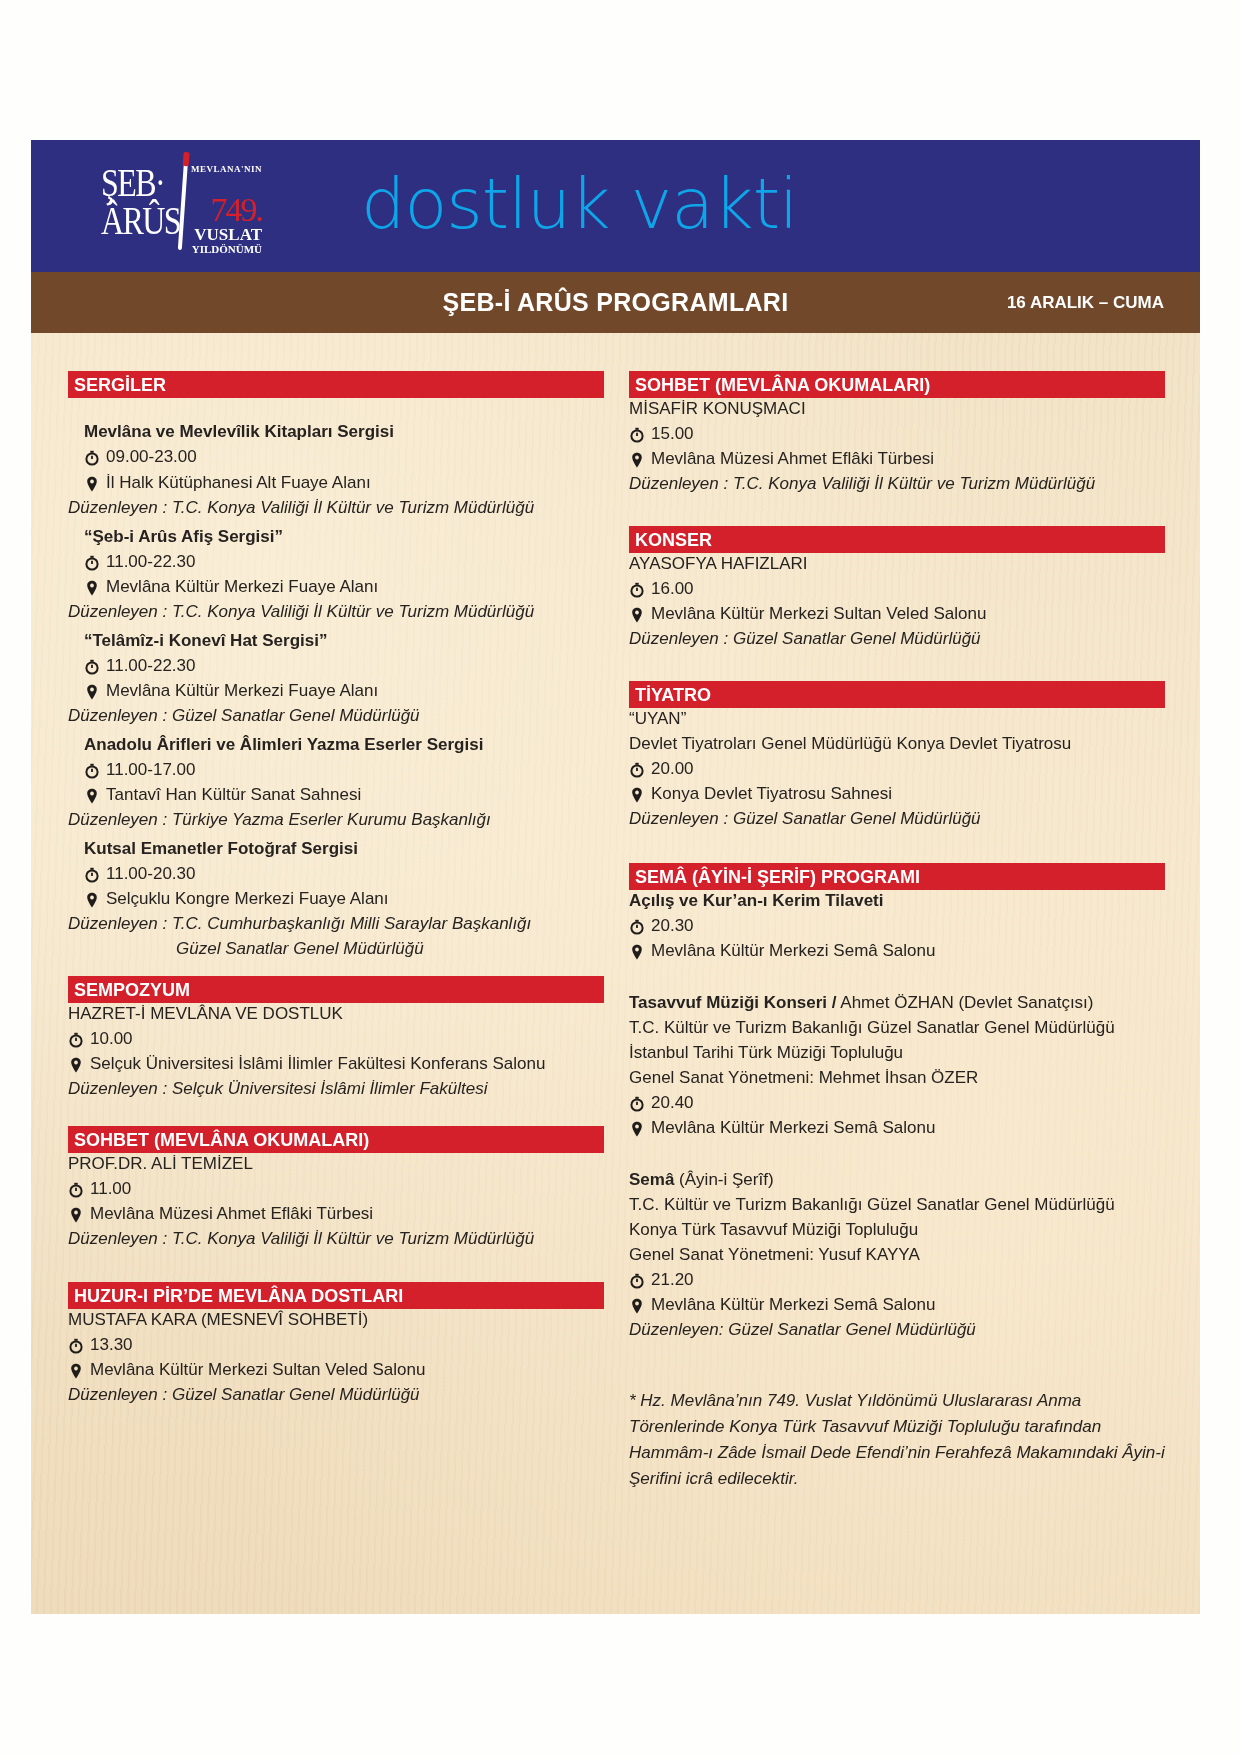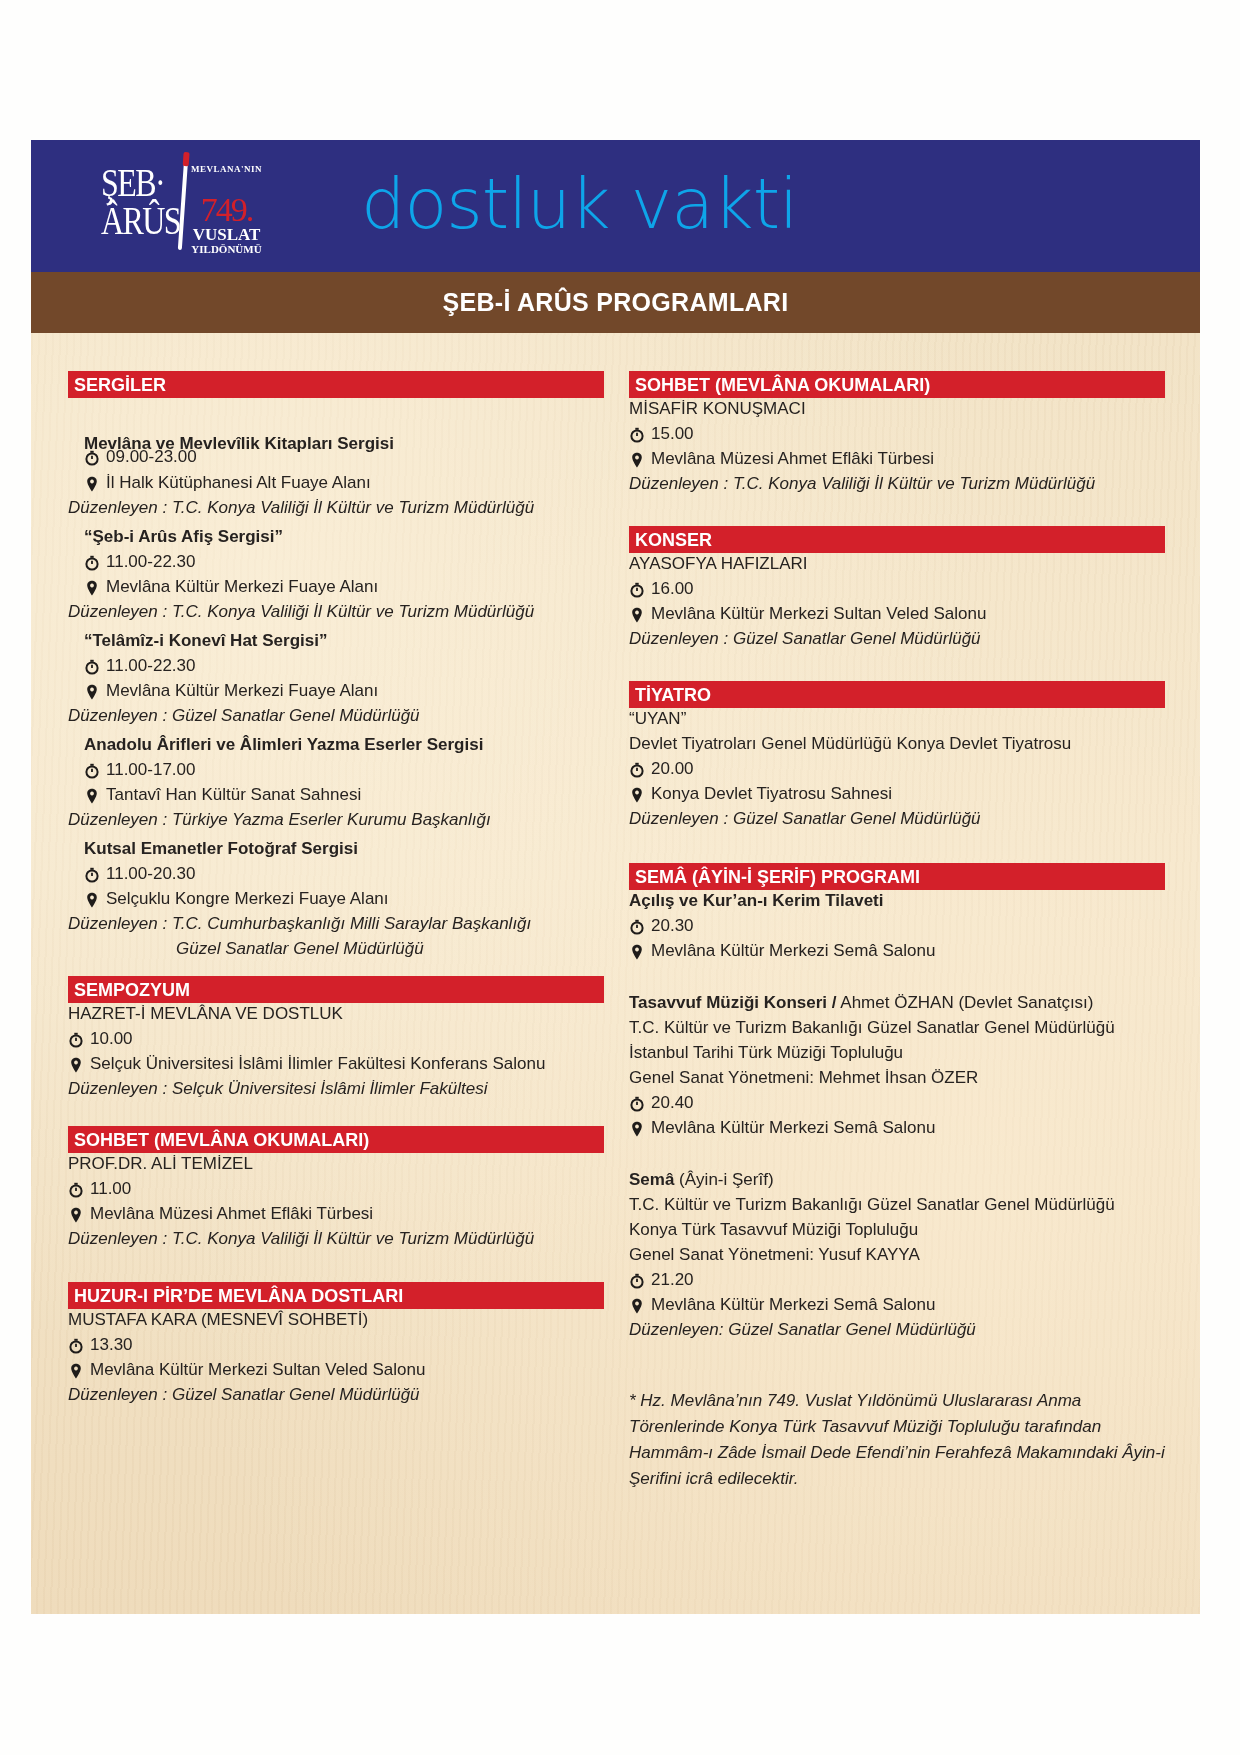--- a/index.html
+++ b/index.html
@@ -28,21 +28,21 @@
   }
   .logo-pen {
     position: absolute; left: 80px; top: 4px; width: 4px; height: 92px;
     background: #fff; border-radius: 2px; transform: rotate(4deg);
   }
   .logo-pen::before {
     content: ""; position: absolute; left: -1px; top: -6px; width: 6px; height: 14px;
     background: #d3202a; border-radius: 2px;
   }
   .logo-right-txt {
-    position: absolute; left: 90px; top: 10px; color: #fff; text-align: center;
+    position: absolute; left: 90px; top: 10px; color: #fff; text-align: right;
     font-family: "Liberation Serif", "DejaVu Serif", serif; font-weight: bold;
   }
   .logo-mevlana { font-size: 9px; letter-spacing: 0.5px; }
   .logo-749 { font-size: 34px; color: #d3202a; line-height: 32px; font-weight: normal; letter-spacing: -2px; margin-top: 20px; }
   .logo-vuslat { font-size: 17px; line-height: 17px; }
   .logo-yil { font-size: 11px; line-height: 13px; }
   .title {
     position: absolute; left: 330px; top: 18px; color: #0ea5e9;
     font-family: "DejaVu Sans", sans-serif; font-weight: 300; font-size: 70px; letter-spacing: -1px;
     line-height: 92px;
@@ -125,26 +125,27 @@
         <div class="logo-yil">YILDÖNÜMÜ</div>
       </div>
     </div>
 
     <div class="title">dostluk vakti</div>
 
   </div>
 
   <div class="band">
     <div class="band-title">ŞEB-İ ARÛS PROGRAMLARI</div>
+    <div class="band-date">16 ARALIK – CUMA</div>
   </div>
 
   <div class="col left">
     <div class="sec-bar" style="top:231px">SERGİLER</div>
 
-    <div class="ln ind b" style="top:293px">Mevlâna ve Mevlevîlik Kitapları Sergisi</div>
+    <div class="ln ind b" style="top:281px">Mevlâna ve Mevlevîlik Kitapları Sergisi</div>
     <div class="ln ind" style="top:306px"><span class="ic"><svg width="16" height="16">
             <use href="#clock"></use>
           </svg></span><span>09.00-23.00</span></div>
     <div class="ln ind" style="top:332px"><span class="ic"><svg width="16" height="16">
             <use href="#pin"></use>
           </svg></span><span>İl Halk Kütüphanesi Alt Fuaye Alanı</span></div>
     <div class="ln i" style="top:357px">Düzenleyen : T.C. Konya Valiliği İl Kültür ve Turizm Müdürlüğü</div>
 
     <div class="ln ind b" style="top:386px">“Şeb-i Arûs Afiş Sergisi”</div>
     <div class="ln ind" style="top:411px"><span class="ic"><svg width="16" height="16">

